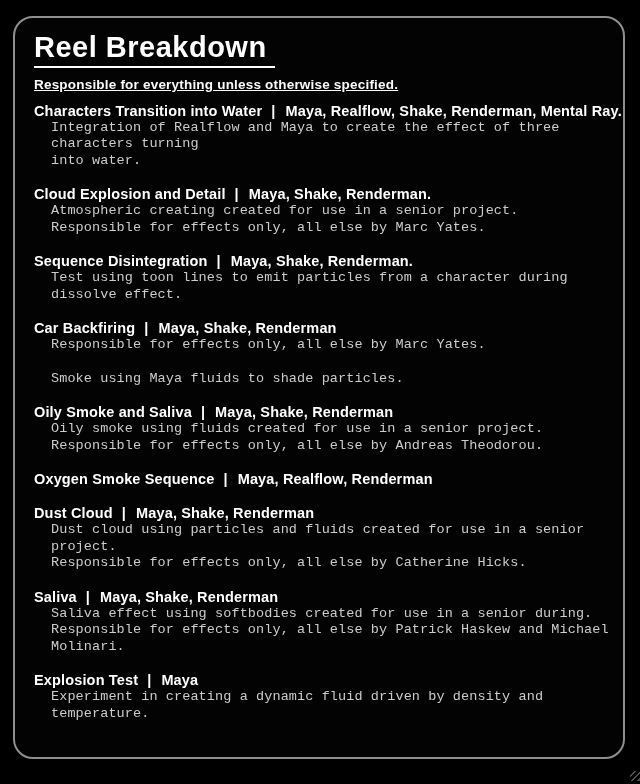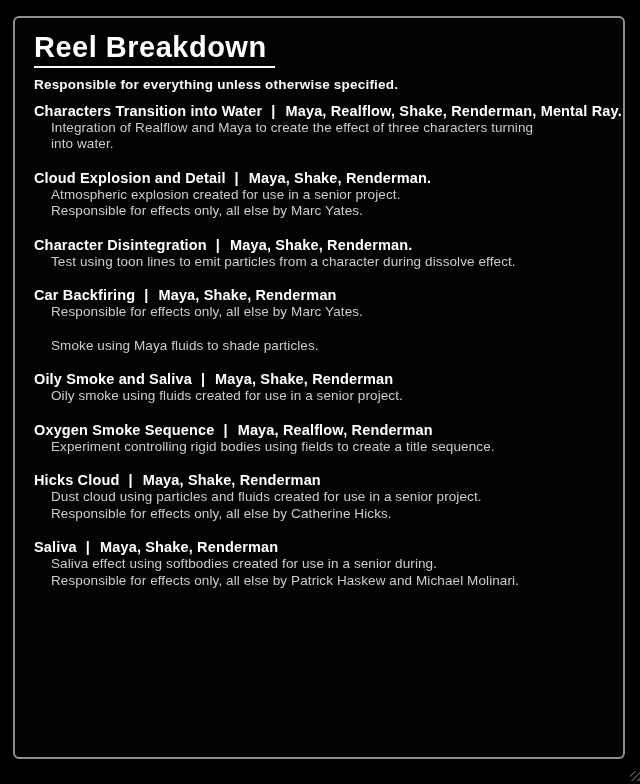--- a/index.html
+++ b/index.html
@@ -20,21 +20,21 @@
     background: #000;
   }
   .frame {
     position: absolute;
     left: 13px;
     top: 16px;
     width: 612px;
     height: 743px;
     box-sizing: border-box;
     border: 2px solid #8f8f8f;
-    border-radius: 6px;
+    border-radius: 20px;
     background: #030303;
     padding: 14px 12px 0 19px;
     overflow: hidden;
   }
   .page-title {
     display: inline-block;
     margin: 0;
     color: #ffffff;
     font-size: 29px;
     font-weight: bold;
@@ -43,20 +43,21 @@
     padding: 0 8px 2px 0;
     border-bottom: 2px solid #ffffff;
   }
   .subtitle {
     margin-top: 8px;
     color: #fafafa;
     font-size: 13.5px;
     font-weight: bold;
     letter-spacing: 0.2px;
     line-height: 17px;
+    text-decoration: underline;
   }
   .entries {
     margin-top: 10px;
   }
   .entry {
     margin-bottom: 17px;
   }
   .entry-heading {
     color: #ffffff;
     font-size: 14.5px;
@@ -72,20 +73,21 @@
   }
   .entry-desc {
     padding-left: 17px;
     color: #cccccc;
     font-size: 13.5px;
     line-height: 16.5px;
     letter-spacing: 0.1px;
   }
   .desc-line {
     min-height: 0;
+    font-family: Liberation Mono, monospace;
   }
   .corner-mark {
     position: absolute;
     right: 0;
     bottom: 3px;
     width: 10px;
     height: 10px;
     opacity: 0.55;
     background: repeating-linear-gradient(
       135deg,
@@ -114,28 +116,28 @@
           <div class="desc-line">Integration of Realflow and Maya to create the effect of three characters turning</div>
           <div class="desc-line">into water.</div>
         </div>
       </div>
 
       <div class="entry">
         <div class="entry-heading">
           <span class="entry-title">Cloud Explosion and Detail</span><span class="entry-sep">|</span><span class="entry-tools">Maya, Shake, Renderman.</span>
         </div>
         <div class="entry-desc">
-          <div class="desc-line">Atmospheric explosion created for use in a senior project.</div>
+          <div class="desc-line">Atmospheric creating created for use in a senior project.</div>
           <div class="desc-line">Responsible for effects only, all else by Marc Yates.</div>
         </div>
       </div>
 
       <div class="entry">
         <div class="entry-heading">
-          <span class="entry-title">Character Disintegration</span><span class="entry-sep">|</span><span class="entry-tools">Maya, Shake, Renderman.</span>
+          <span class="entry-title">Sequence Disintegration</span><span class="entry-sep">|</span><span class="entry-tools">Maya, Shake, Renderman.</span>
         </div>
         <div class="entry-desc">
           <div class="desc-line">Test using toon lines to emit particles from a character during dissolve effect.</div>
           <div class="desc-line"></div>
         </div>
       </div>
 
       <div class="entry">
         <div class="entry-heading">
           <span class="entry-title">Car Backfiring</span><span class="entry-sep">|</span><span class="entry-tools">Maya, Shake, Renderman</span>
@@ -151,52 +153,58 @@
           <div class="desc-line"></div>
         </div>
       </div>
 
       <div class="entry">
         <div class="entry-heading">
           <span class="entry-title">Oily Smoke and Saliva</span><span class="entry-sep">|</span><span class="entry-tools">Maya, Shake, Renderman</span>
         </div>
         <div class="entry-desc">
           <div class="desc-line">Oily smoke using fluids created for use in a senior project.</div>
+          <div class="desc-line">Responsible for effects only, all else by Andreas Theodorou.</div>
         </div>
       </div>
 
       <div class="entry">
         <div class="entry-heading">
           <span class="entry-title">Oxygen Smoke Sequence</span><span class="entry-sep">|</span><span class="entry-tools">Maya, Realflow, Renderman</span>
         </div>
-        <div class="entry-desc">
-          <div class="desc-line">Experiment controlling rigid bodies using fields to create a title sequence.</div>
-          <div class="desc-line"></div>
-        </div>
-      </div>
-
-      <div class="entry">
-        <div class="entry-heading">
-          <span class="entry-title">Hicks Cloud</span><span class="entry-sep">|</span><span class="entry-tools">Maya, Shake, Renderman</span>
+      </div>
+
+      <div class="entry">
+        <div class="entry-heading">
+          <span class="entry-title">Dust Cloud</span><span class="entry-sep">|</span><span class="entry-tools">Maya, Shake, Renderman</span>
         </div>
         <div class="entry-desc">
           <div class="desc-line">Dust cloud using particles and fluids created for use in a senior project.</div>
           <div class="desc-line">Responsible for effects only, all else by Catherine Hicks.</div>
         </div>
       </div>
 
       <div class="entry">
         <div class="entry-heading">
           <span class="entry-title">Saliva</span><span class="entry-sep">|</span><span class="entry-tools">Maya, Shake, Renderman</span>
         </div>
         <div class="entry-desc">
           <div class="desc-line">Saliva effect using softbodies created for use in a senior during.</div>
           <div class="desc-line">Responsible for effects only, all else by Patrick Haskew and Michael Molinari.</div>
         </div>
       </div>
 
+      <div class="entry">
+        <div class="entry-heading">
+          <span class="entry-title">Explosion Test</span><span class="entry-sep">|</span><span class="entry-tools">Maya</span>
+        </div>
+        <div class="entry-desc">
+          <div class="desc-line">Experiment in creating a dynamic fluid driven by density and temperature.</div>
+          <div class="desc-line"></div>
+        </div>
+      </div>
 
 
     </div>
   </div>
 
   <div class="corner-mark"></div>
 </div>
 
 </body></html>

